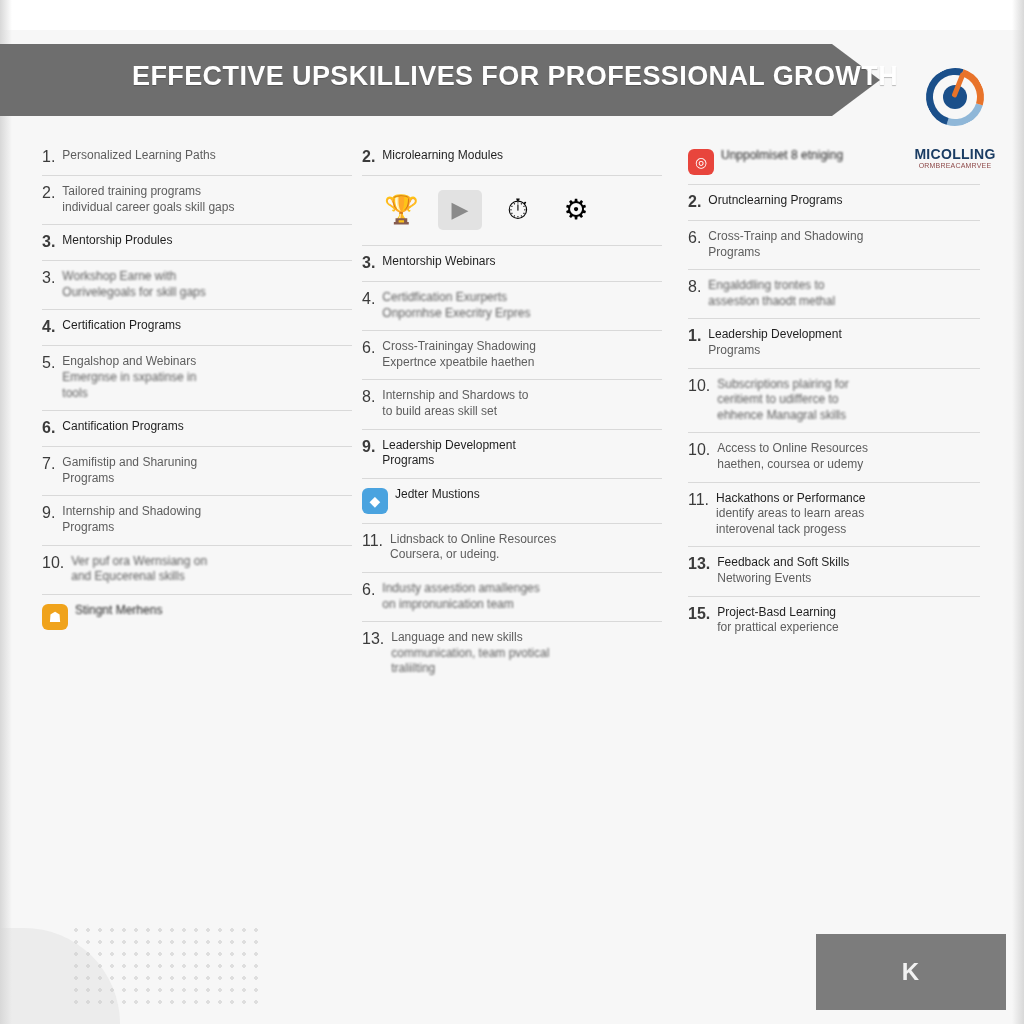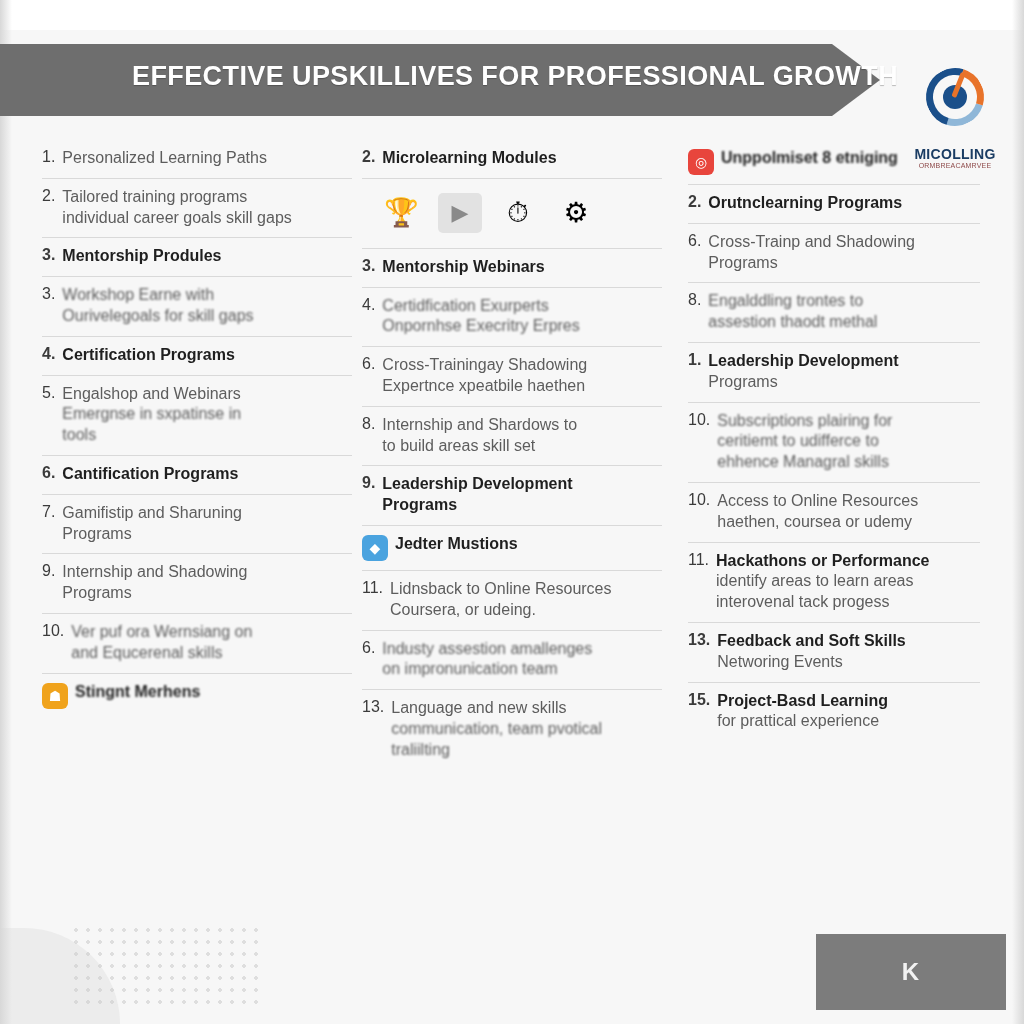--- a/index.html
+++ b/index.html
@@ -142,25 +142,25 @@
     gap: 7px;
   }
   .num {
     flex: 0 0 auto;
     font-size: 16px;
     color: #3b3b3b;
   }
   .num.b { font-weight: bold; }
   .txt { flex: 1 1 auto; }
   .line {
-    font-size: 16px;
+    font-size: 12px;
     line-height: 1.30;
     color: #3b3b3b;
   }
-  .line.b { font-weight: bold; color: #1f1f1f; }
+  .line.b { font-weight: normal; color: #1f1f1f; }
   .line.soft { color: #5d5d5d; }
   .blur1 { filter: blur(0.45px); }
   .blur2 { filter: blur(0.8px); }
 
   
   .icon-badge {
     flex: 0 0 auto;
     width: 26px; height: 26px;
     border-radius: 6px;
     display: flex;

